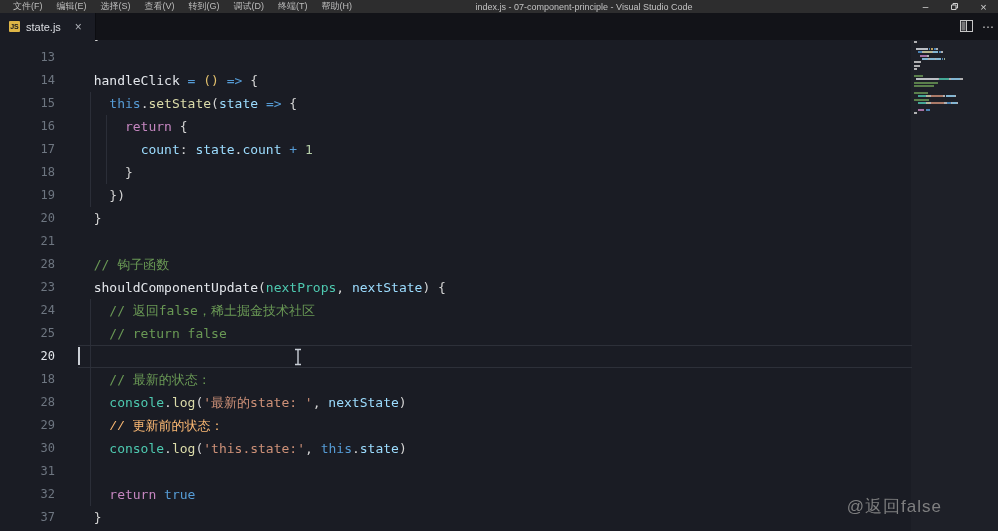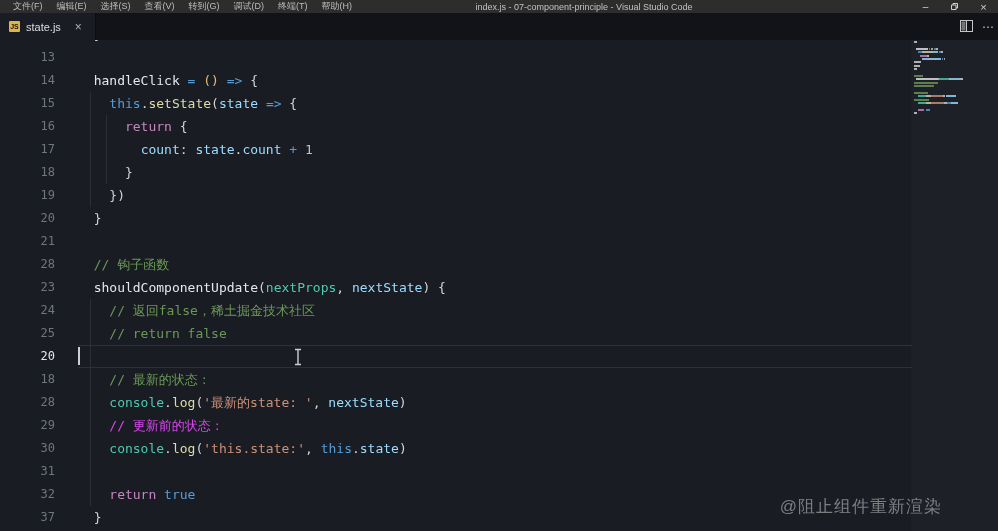--- a/index.html
+++ b/index.html
@@ -143,21 +143,21 @@
         <div class="line"><div class="gutter">19</div><div class="content"><span style="color: rgb(212, 212, 212);">    })</span></div></div>
         <div class="line"><div class="gutter">20</div><div class="content"><span style="color: rgb(212, 212, 212);">  }</span></div></div>
         <div class="line"><div class="gutter">21</div><div class="content"></div></div>
         <div class="line"><div class="gutter">28</div><div class="content"><span style="color: rgb(106, 153, 85);">  // 钩子函数</span></div></div>
         <div class="line"><div class="gutter">23</div><div class="content"><span style="color: rgb(212, 212, 212);">  </span><span style="color: rgb(228, 231, 236);">shouldComponentUpdate</span><span style="color: rgb(212, 212, 212);">(</span><span style="color: rgb(78, 201, 176);">nextProps</span><span style="color: rgb(212, 212, 212);">, </span><span style="color: rgb(156, 220, 254);">nextState</span><span style="color: rgb(212, 212, 212);">) {</span></div></div>
         <div class="line"><div class="gutter">24</div><div class="content"><span style="color: rgb(106, 153, 85);">    // 返回false，稀土掘金技术社区</span></div></div>
         <div class="line"><div class="gutter">25</div><div class="content"><span style="color: rgb(106, 153, 85);">    // return false</span></div></div>
         <div class="line active"><div class="gutter">20</div><div class="content"><span class="caret"></span></div></div>
         <div class="line"><div class="gutter">18</div><div class="content"><span style="color: rgb(106, 153, 85);">    // 最新的状态：</span></div></div>
         <div class="line"><div class="gutter">28</div><div class="content"><span style="color: rgb(212, 212, 212);">    </span><span style="color: rgb(78, 201, 176);">console</span><span style="color: rgb(212, 212, 212);">.</span><span style="color: rgb(220, 220, 170);">log</span><span style="color: rgb(212, 212, 212);">(</span><span style="color: rgb(206, 145, 120);">'最新的state: '</span><span style="color: rgb(212, 212, 212);">, </span><span style="color: rgb(156, 220, 254);">nextState</span><span style="color: rgb(212, 212, 212);">)</span></div></div>
-        <div class="line"><div class="gutter">29</div><div class="content"><span style="color: #d946ef;">    // 更新前的状态：</span></div></div>
+        <div class="line"><div class="gutter">29</div><div class="content"><span style="color: #fdba74; font-family: Liberation Mono, monospace;">    // 更新前的状态：</span></div></div>
         <div class="line"><div class="gutter">30</div><div class="content"><span style="color: rgb(212, 212, 212);">    </span><span style="color: rgb(78, 201, 176);">console</span><span style="color: rgb(212, 212, 212);">.</span><span style="color: rgb(220, 220, 170);">log</span><span style="color: rgb(212, 212, 212);">(</span><span style="color: rgb(206, 145, 120);">'this.state:'</span><span style="color: rgb(212, 212, 212);">, </span><span style="color: rgb(86, 156, 214);">this</span><span style="color: rgb(212, 212, 212);">.</span><span style="color: rgb(156, 220, 254);">state</span><span style="color: rgb(212, 212, 212);">)</span></div></div>
         <div class="line"><div class="gutter">31</div><div class="content"></div></div>
         <div class="line"><div class="gutter">32</div><div class="content"><span style="color: rgb(212, 212, 212);">    </span><span style="color: rgb(197, 134, 192);">return</span><span style="color: rgb(212, 212, 212);"> </span><span style="color: rgb(86, 156, 214);">true</span></div></div>
         <div class="line"><div class="gutter">37</div><div class="content"><span style="color: rgb(212, 212, 212);">  }</span></div></div>
       </div>
 
     <div class="minimap">
         <div class="mm-row">
           <i style="left: 0px; width: 3.15px; background: rgb(212, 212, 212); opacity: 0.8;"></i>
         </div>
@@ -259,14 +259,14 @@
 
     <span class="mouse-cursor">
       <svg width="10" height="18" viewBox="0 0 10 18">
         <g stroke="#c9ced6" stroke-width="1.4" fill="none">
           <path d="M2 1.5 h6 M5 1.5 v15 M2 16.5 h6"></path>
         </g>
       </svg>
     </span>
   </div>
 
-  <div class="watermark">@阻止组件重新渲染</div>
+  <div class="watermark">@返回false</div>
 </div>
 
 </body></html>

